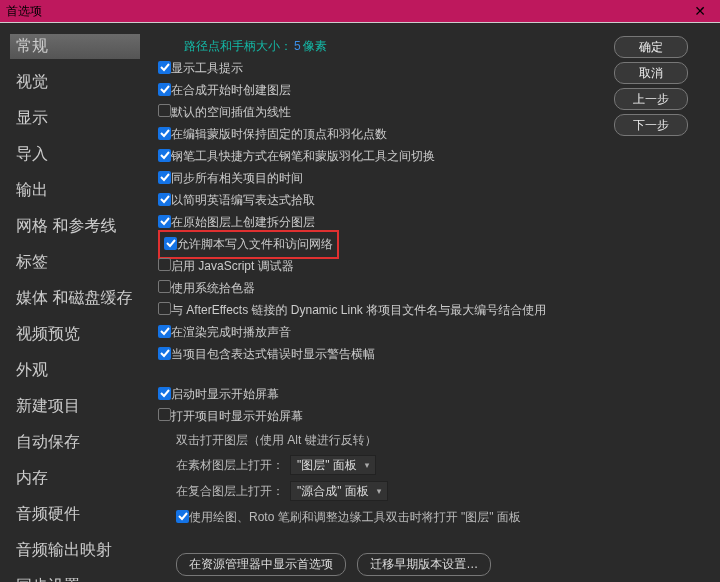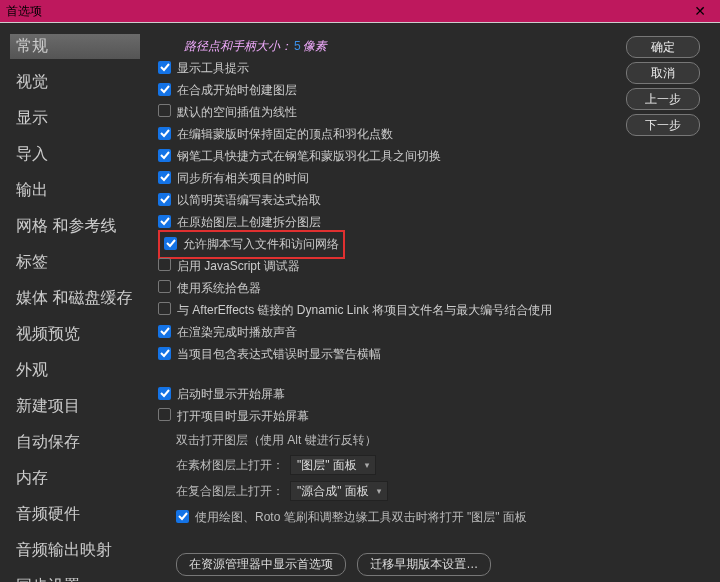--- a/index.html
+++ b/index.html
@@ -57,21 +57,20 @@
     left: 158px;
     width: 440px;
   }
   .row {
     margin: 2px 0;
     display: flex;
     align-items: center;
     height: 20px;
   }
   .row label {
-    margin-left: 6px;
   }
   .chk, .chk-off {
     width: 13px;
     height: 13px;
     border-radius: 2px;
     display: inline-flex;
     align-items: center;
     justify-content: center;
     flex: 0 0 auto;
   }
@@ -105,40 +104,40 @@
     margin-left: 6px;
     color: #ddd;
   }
   .chev {
     margin-left: 8px;
     font-size: 9px;
     color: #aaa;
   }
   .btn {
     position: absolute;
-    right: 20px;
+    right: 32px;
     width: 72px;
     height: 20px;
     border: 1px solid #777;
     border-radius: 10px;
     text-align: center;
     font-size: 12px;
     color: #eee;
     line-height: 20px;
     background: #383838;
   }
   .pill {
     display:inline-block;
     border:1px solid #777;
     border-radius:10px;
     padding:2px 12px;
     margin-right:8px;
     color:#ddd;
   }
-  .ruler-label { color:#f0abfc;font-style:italic; }
+  .ruler-label { color:#14b8a6; }
   .ruler-val { color:#3a8ee6; margin:0 2px; }
 </style>
 </head>
 <body>
 
 <div class="title-bar">
   <span>首选项</span>
   <span class="close">✕</span>
 </div>
 

